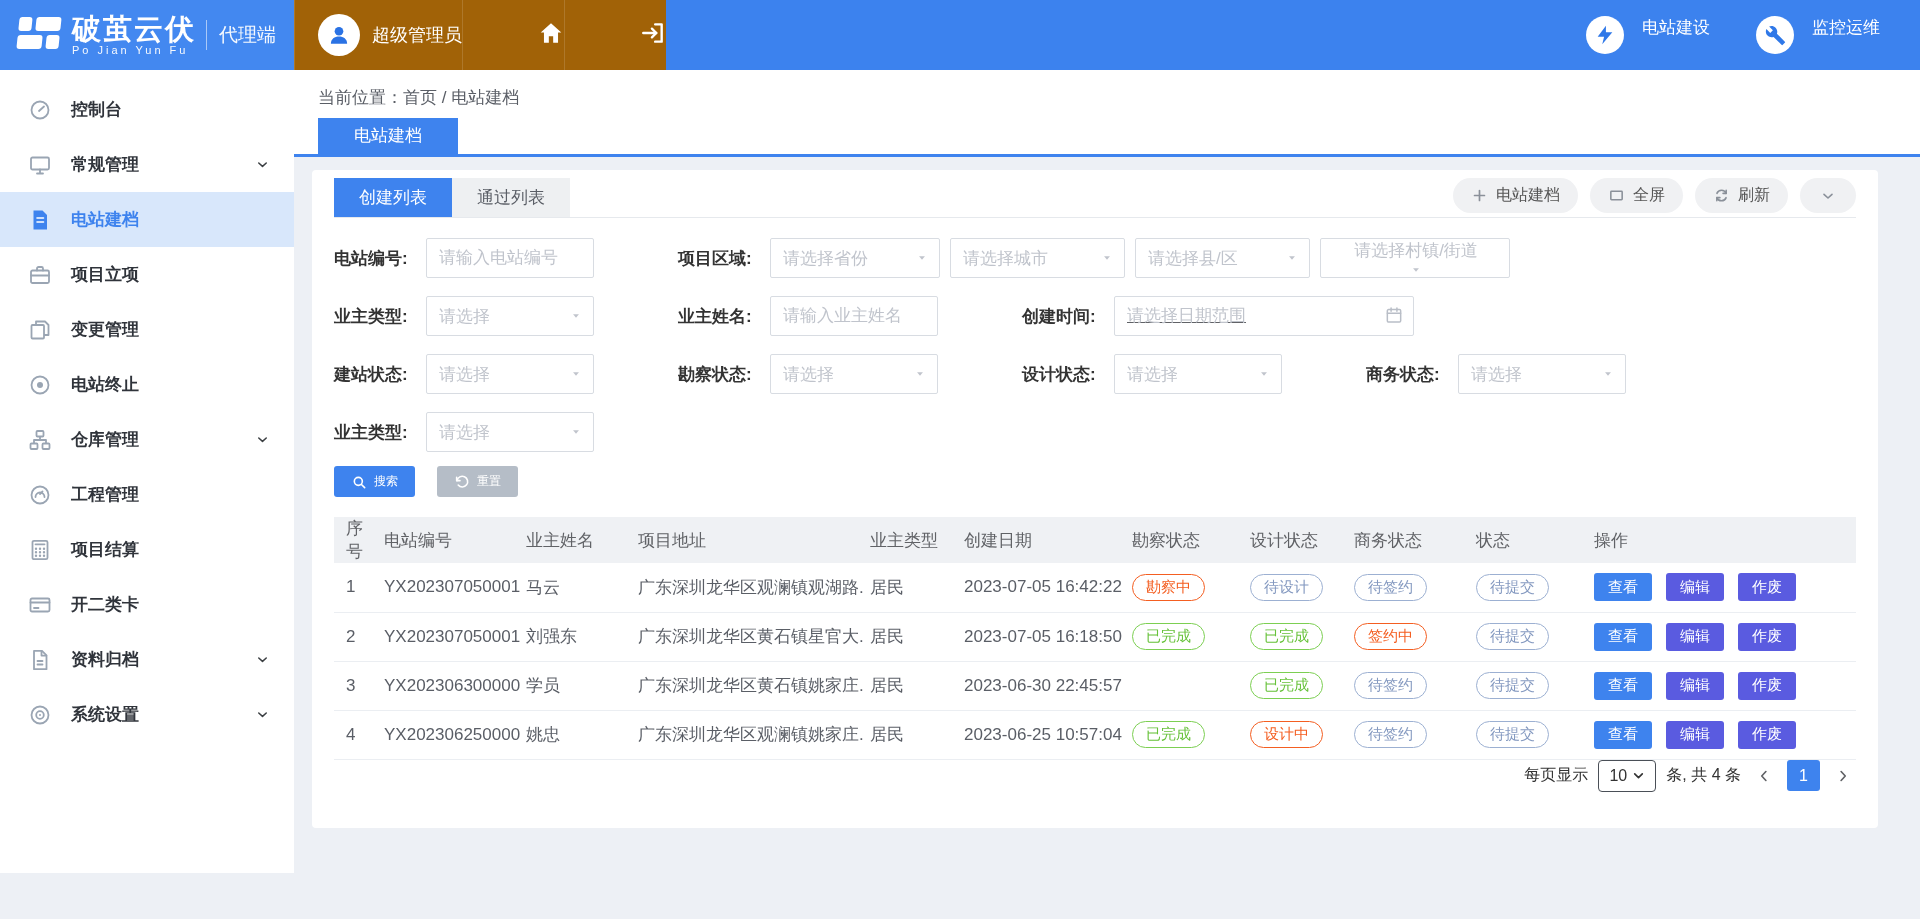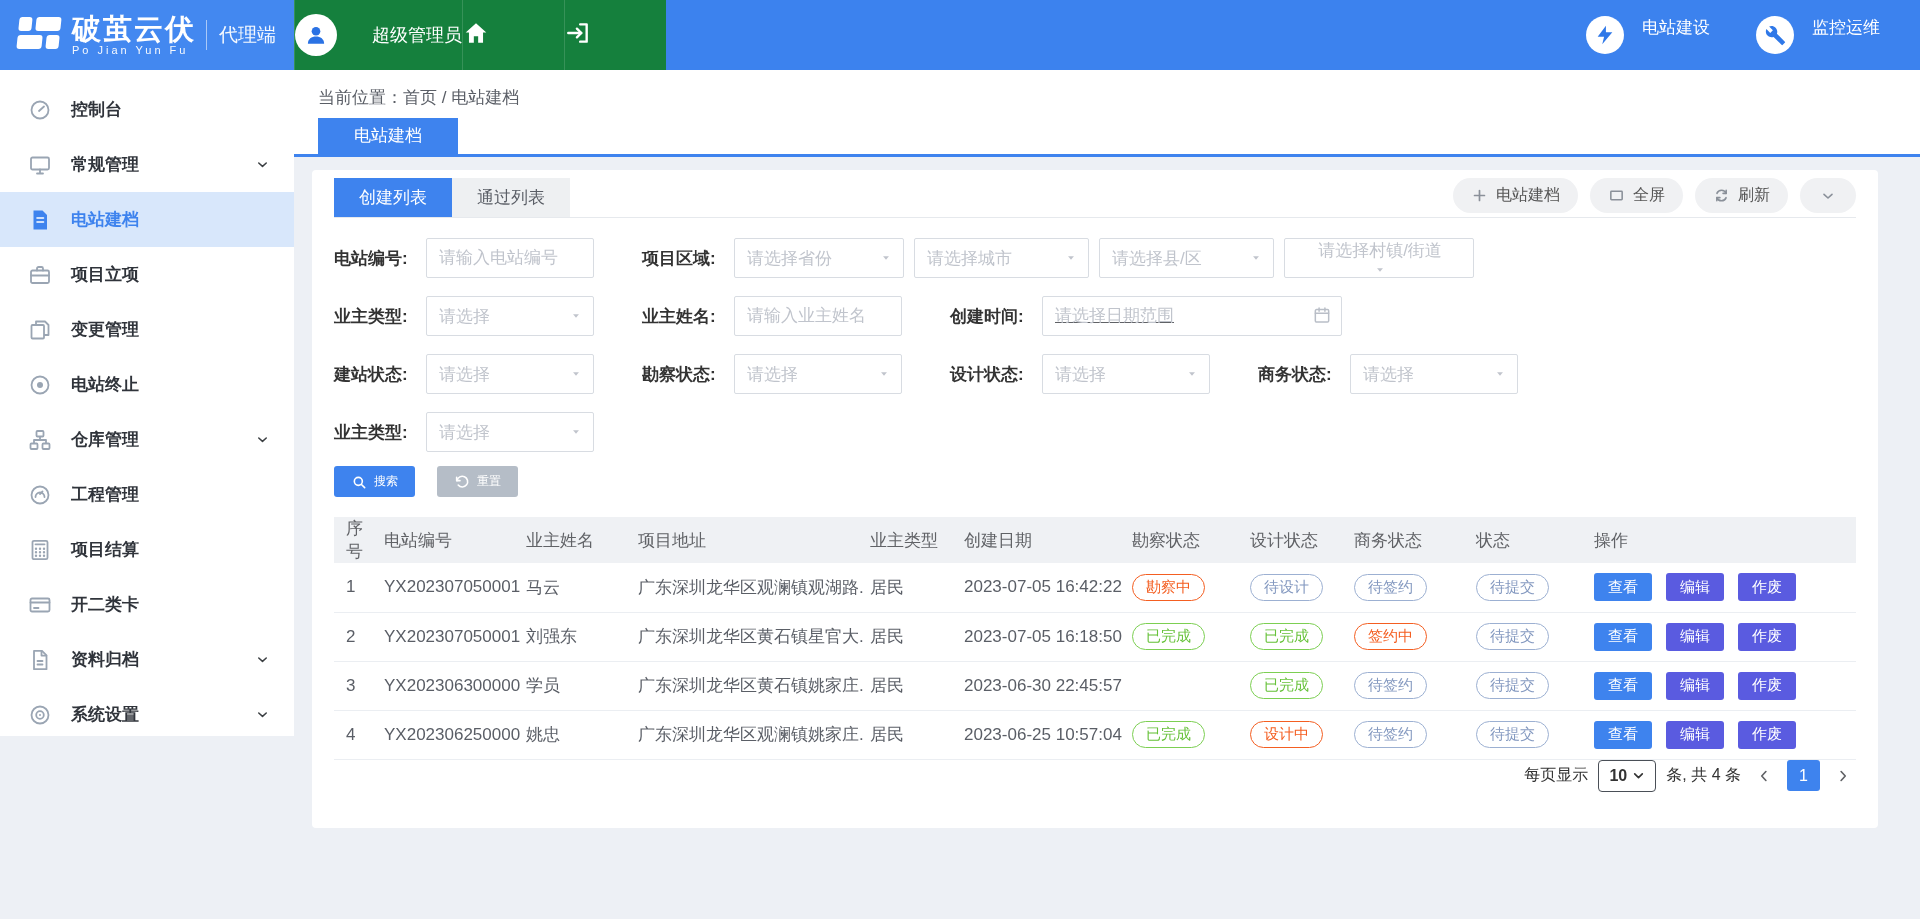--- a/index.html
+++ b/index.html
@@ -7,33 +7,33 @@
     font-family:"Liberation Sans","DejaVu Sans",sans-serif; }
 
   
   .header { height:70px; display:flex; align-items:stretch; background:#3c82ee; color:#fff; }
   .logo-sec { width:294px; background:#4388f0; display:flex; align-items:center; padding-left:16px; flex:0 0 auto; }
   .logo-mark { margin-right:10px; flex:0 0 auto; }
   .logo-txt .t1 { font-size:29px; font-weight:bold; letter-spacing:2px; line-height:30px; }
   .logo-txt .t2 { font-size:11px; letter-spacing:3px; opacity:.95; }
   .logo-div { width:1px; height:30px; background:rgba(255,255,255,.55); margin:0 12px 0 10px; }
   .portal { font-size:19px; opacity:.95; white-space:nowrap; }
-  .hseg { background:#15803d; display:flex; align-items:center; justify-content:space-between; border-left:1px solid rgba(255,255,255,.14); }
+  .hseg { background:#a16207; display:flex; align-items:center; justify-content:flex-end; border-left:1px solid rgba(255,255,255,.14); }
   .seg-user { width:168px; gap:12px; }
   .seg-sq { width:102px; cursor:pointer; }
   .avatar { width:42px; height:42px; border-radius:50%; background:#fff; display:flex; align-items:center; justify-content:center; }
   .uname { font-size:18px; }
   .hspacer { flex:1; }
   .qnav { display:flex; align-items:center; gap:46px; padding-right:40px; }
   .qitem { display:flex; gap:18px; cursor:pointer; }
   .qcirc { width:38px; height:38px; border-radius:50%; background:#fff; display:flex; align-items:center; justify-content:center; }
   .qlabel { font-size:17px; }
 
   
-  .sidebar { position:absolute; left:0; top:70px; width:294px; height:666px; background:#fff; padding-top:12px; }
+  .sidebar { position:absolute; left:0; top:70px; width:294px; height:803px; background:#fff; padding-top:12px; }
   .side-item { height:55px; display:flex; align-items:center; padding:0 24px 0 28px; cursor:pointer; }
   .sicon { width:24px; height:24px; margin-right:19px; color:#9aa5b3; flex:0 0 auto; display:flex; align-items:center; }
   .slabel { font-size:17px; font-weight:600; color:#30343b; }
   .schev { margin-left:auto; display:flex; color:#3c4043; }
   .side-item.active { background:#d8e7fb; }
   .side-item.active .slabel { color:#3e83ee; }
   .side-item.active .sicon { color:#3e83ee; }
 
   
   .main { margin-left:294px; height:849px; background:#edf0f5; }
@@ -49,21 +49,21 @@
   .ltab.plain { background:#eef0f2; color:#5a5e66; }
   .tools { margin-left:auto; display:flex; gap:12px; align-items:center; margin-bottom:4px; }
   .pill { height:35px; border-radius:18px; background:#f0f1f3; border:none; color:#555; font-size:16px;
     display:flex; align-items:center; gap:8px; padding:0 18px; cursor:pointer;
     font-family:"Liberation Sans","DejaVu Sans",sans-serif; }
   .pill .picon { display:flex; color:#8a9099; }
   .pill.caret-only { padding:0 20px; }
 
   
   .filters { padding-top:20px; }
-  .frow { display:flex; align-items:center; margin-bottom:18px; }
+  .frow { display:flex; align-items:center; margin-bottom:18px;gap:36px; }
   .fgroup { display:flex; align-items:center; margin-right:48px; }
   .flabel { width:82px; font-size:17px; font-weight:600; color:#333; margin-right:10px; white-space:nowrap; }
   .finput { height:40px; border:1px solid #d8dce2; border-radius:2px; padding:0 12px; font-size:17px; color:#606266;
     font-family:"Liberation Sans","DejaVu Sans",sans-serif; }
   .finput::placeholder { color:#c0c4cc; opacity:1; }
   .w-std { width:168px; }
   .fselect { height:40px; border:1px solid #d8dce2; border-radius:2px; padding:0 10px 0 12px; display:flex;
     align-items:center; justify-content:space-between; cursor:pointer; background:#fff; }
   .fselect .ph { font-size:17px; color:#c0c4cc; white-space:nowrap; overflow:hidden; }
   .sel-gap { margin-right:10px; }
@@ -88,21 +88,21 @@
   .b-green  { color:#67c23a; border-color:#7ccf52; }
   .b-wait   { color:#8499c0; border-color:#9cb0d2; }
   .abtn { border:none; border-radius:3px; color:#fff; font-size:15px; width:58px; height:28px; cursor:pointer;
     margin-right:14px; font-family:"Liberation Sans","DejaVu Sans",sans-serif; }
   .a-view { background:#3e83ee; }
   .a-purple { background:#5a5be0; }
 
   
   .pager { display:flex; align-items:center; justify-content:flex-end; gap:10px; font-size:16px; color:#333; }
   .psel { width:58px; height:32px; border:1px solid #4a4f57; border-radius:4px; display:flex; align-items:center;
-    justify-content:center; gap:5px; font-weight:700; cursor:pointer; background:#fff; }
+    justify-content:center; gap:5px; font-weight:400; cursor:pointer; background:#fff; }
   .pchev { background:none; border:none; display:flex; align-items:center; padding:4px; cursor:pointer; color:#606266; }
   .pnum { width:33px; height:31px; background:#3e83ee; color:#fff; border:none; border-radius:3px; font-size:16px; cursor:pointer; }
 </style>
 </head>
 <body>
 
 <div class="header">
   <div class="logo-sec">
     <span class="logo-mark">
       <svg width="46" height="40" viewBox="0 0 46 40" transform="skewX(-6)">

